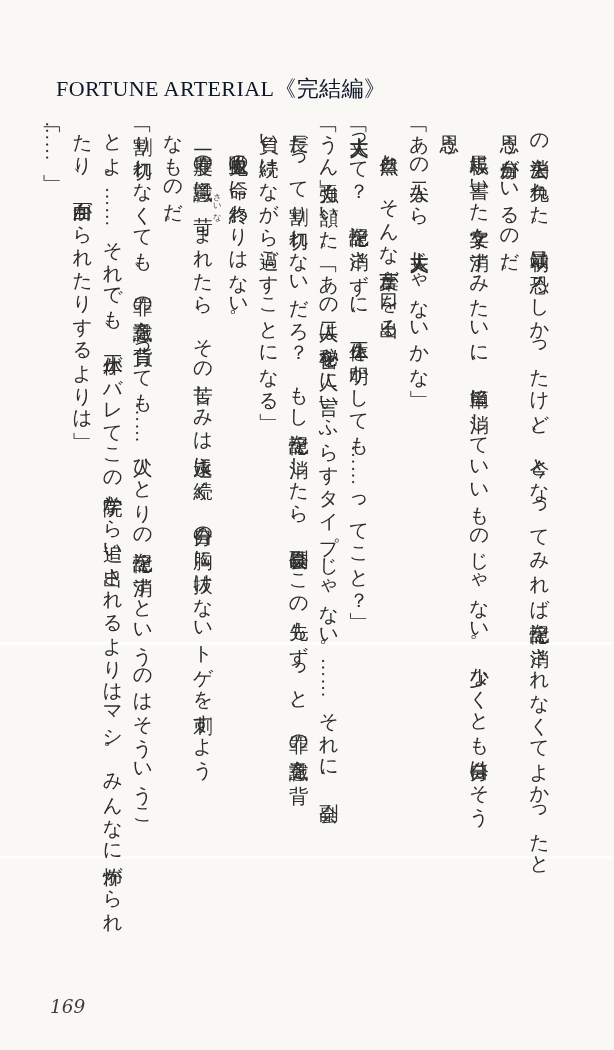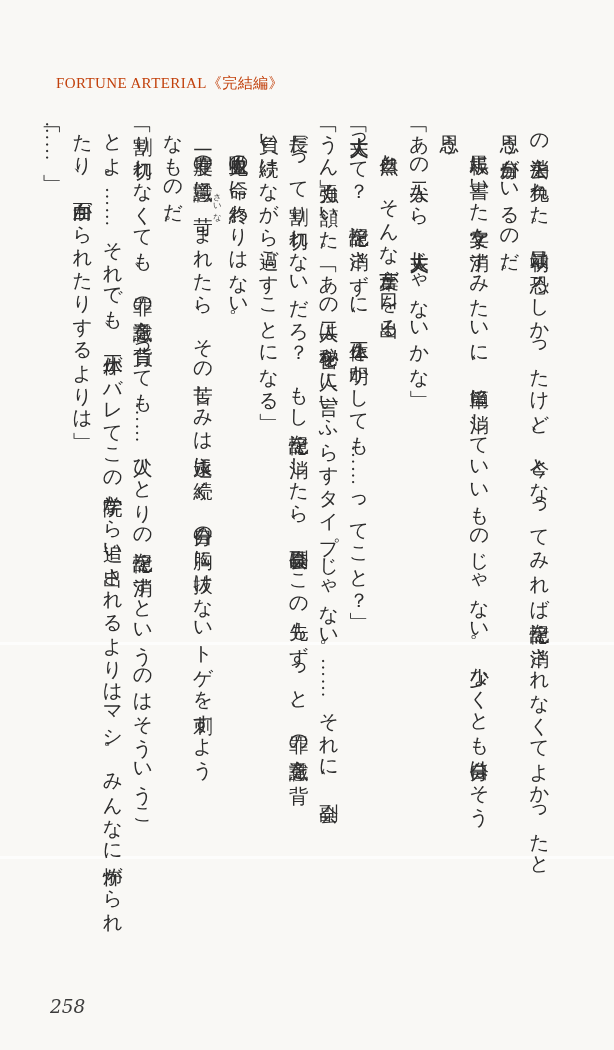--- a/index.html
+++ b/index.html
@@ -8,23 +8,23 @@
     width: 614px;
     height: 1050px;
     background: #f9f8f5;
     overflow: hidden;
     font-family: "Liberation Serif", "DejaVu Serif", serif;
   }
   .running-title {
     position: absolute;
     top: 74px;
     left: 56px;
-    font-size: 15px;
+    font-size: 22px;
     letter-spacing: 0.4px;
-    color: #c2410c;
+    color: #0f172a;
     white-space: nowrap;
   }
   .text-block {
     position: absolute;
     top: 120px;
     right: 60px;
     width: 512px;
     height: 885px;
     writing-mode: vertical-rl;
     text-orientation: mixed;
@@ -86,15 +86,15 @@
     <div class="line">負い続けながら過ごすことになる」</div>
     <div class="line indent">吸血鬼の命に終わりはない。</div>
     <div class="line indent"><span>一度罪の意識に</span><ruby><span>苛</span><rt>さいな</rt></ruby><span>まれたら、その苦しみは永遠に続く。自分の胸に抜けないトゲを刺すよう</span></div>
     <div class="line">なものだ。</div>
     <div class="line">「割り切れなくても、罪の意識を背負っても……人ひとりの記憶を消すというのはそういうこ</div>
     <div class="line">とよ。……それでも、正体がバレてこの学院から追い出されるよりはマシ。みんなに怖がられ</div>
     <div class="line">たり、面白がられたりするよりは」</div>
     <div class="line">「……」</div>
   </div>
 
-  <div class="page-number">258</div>
+  <div class="page-number">169</div>
 
 </div>
 
 </body></html>

